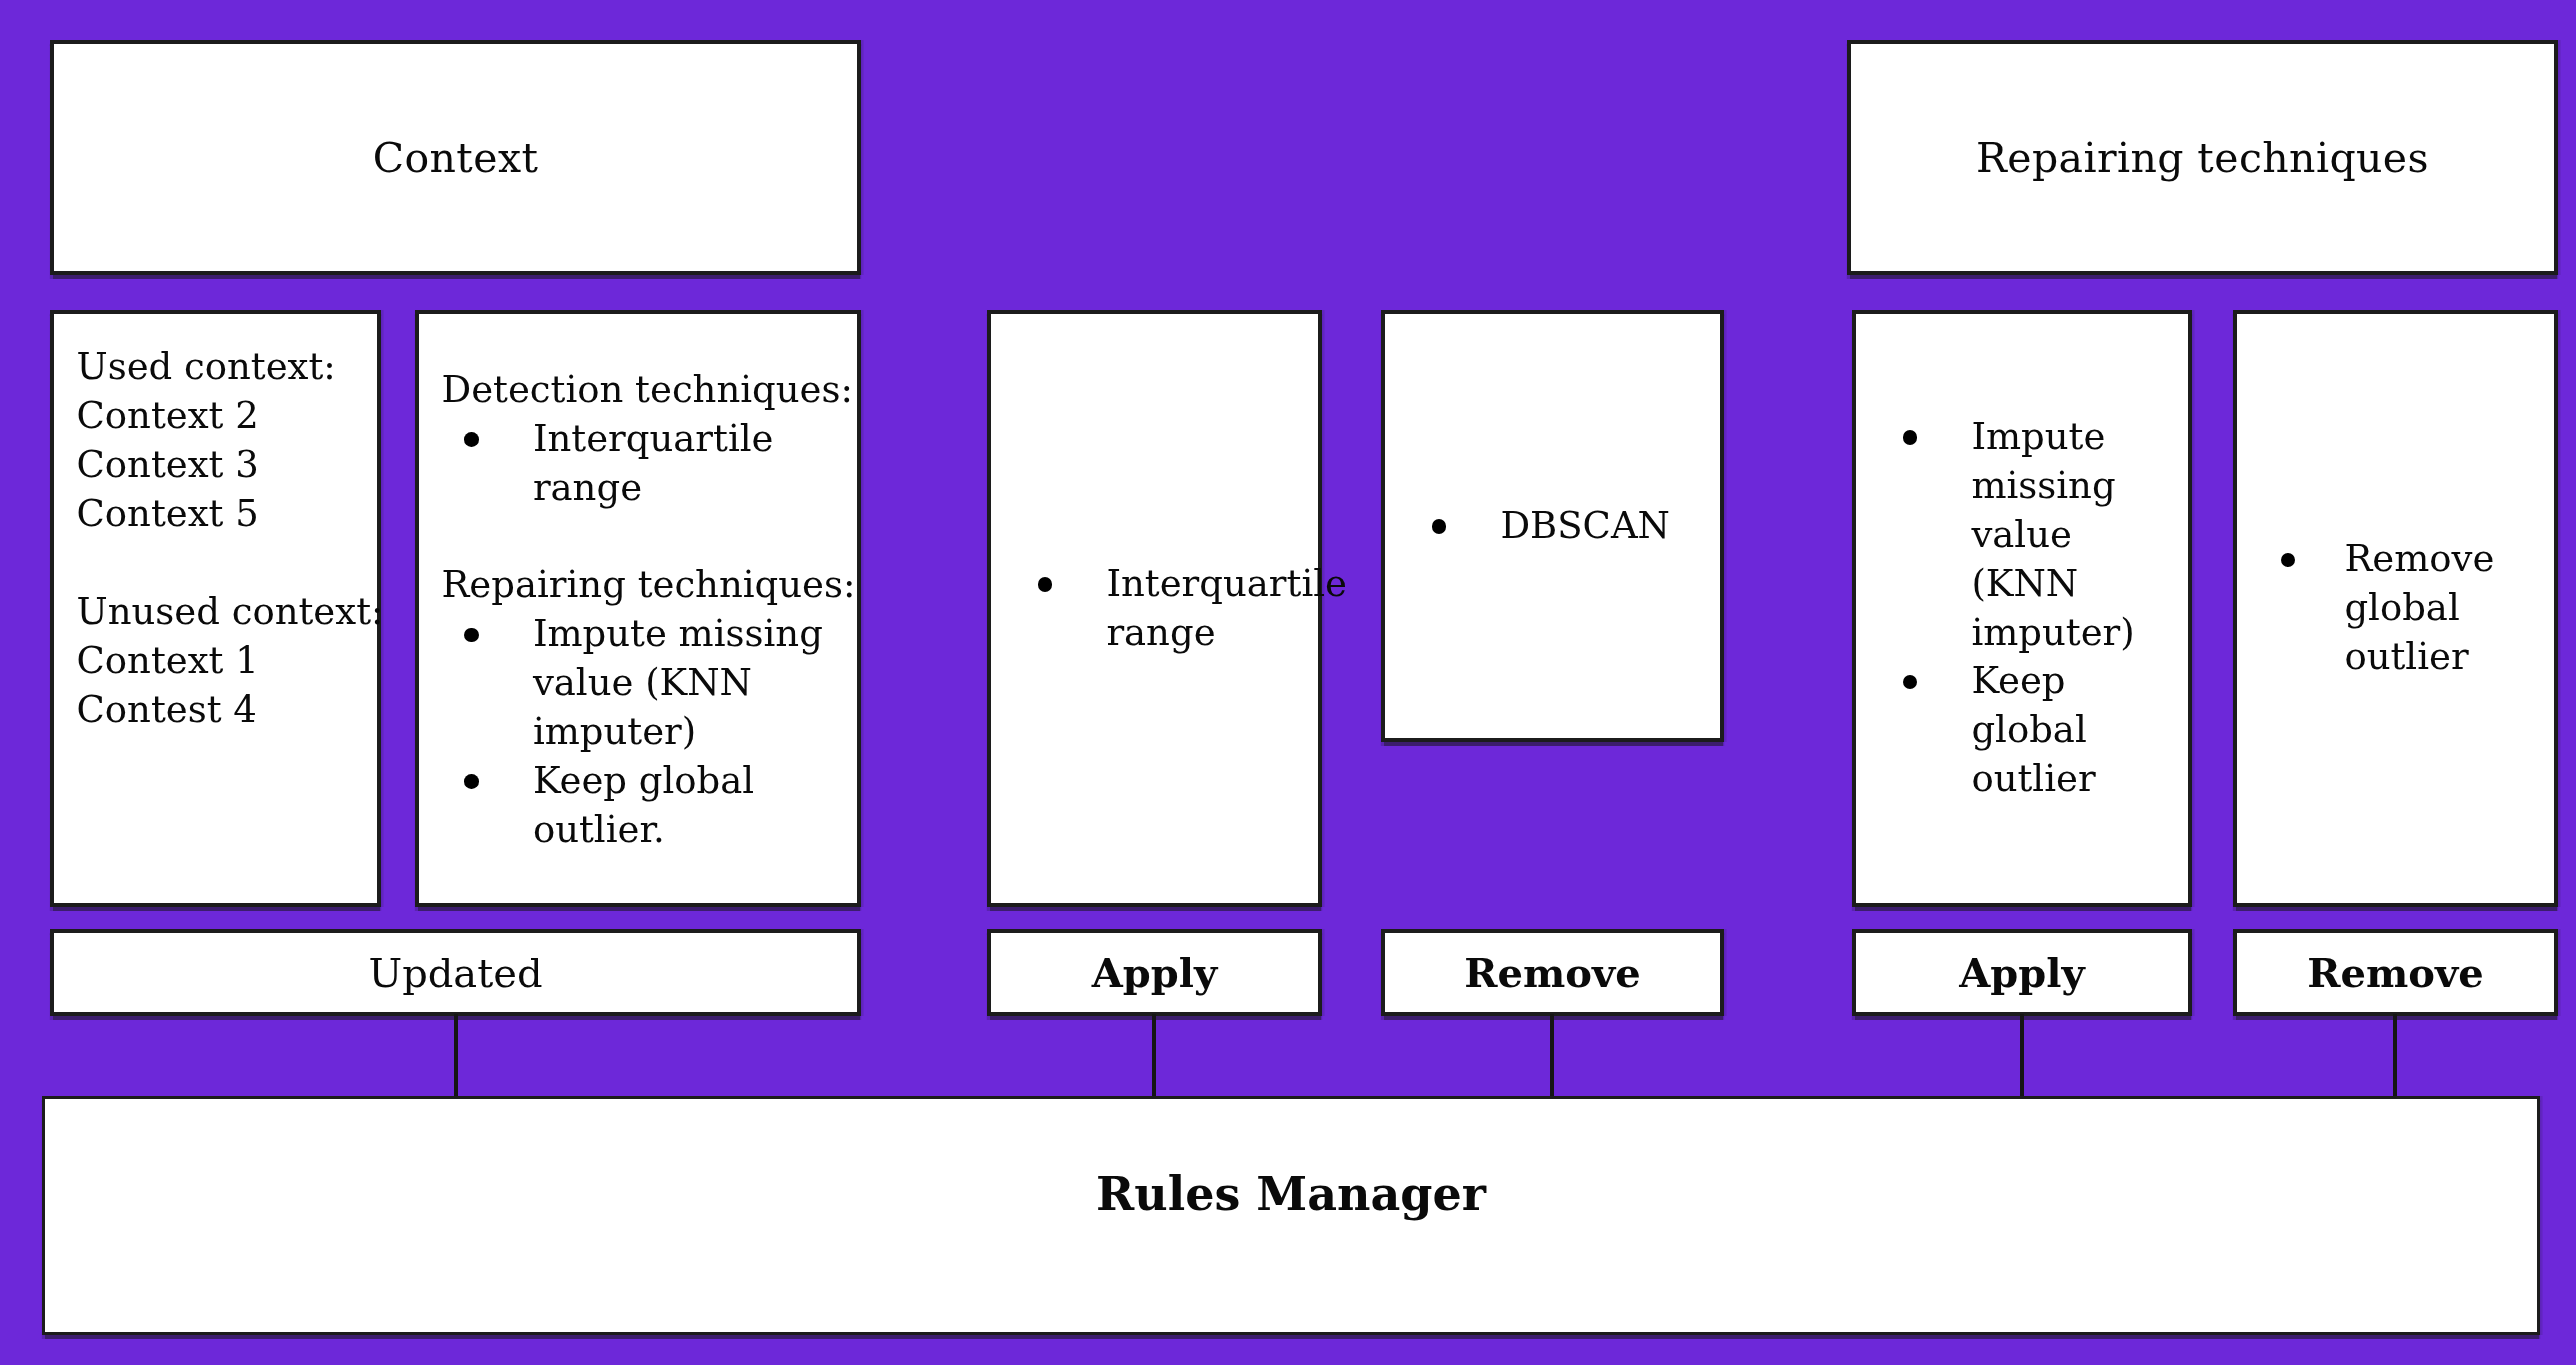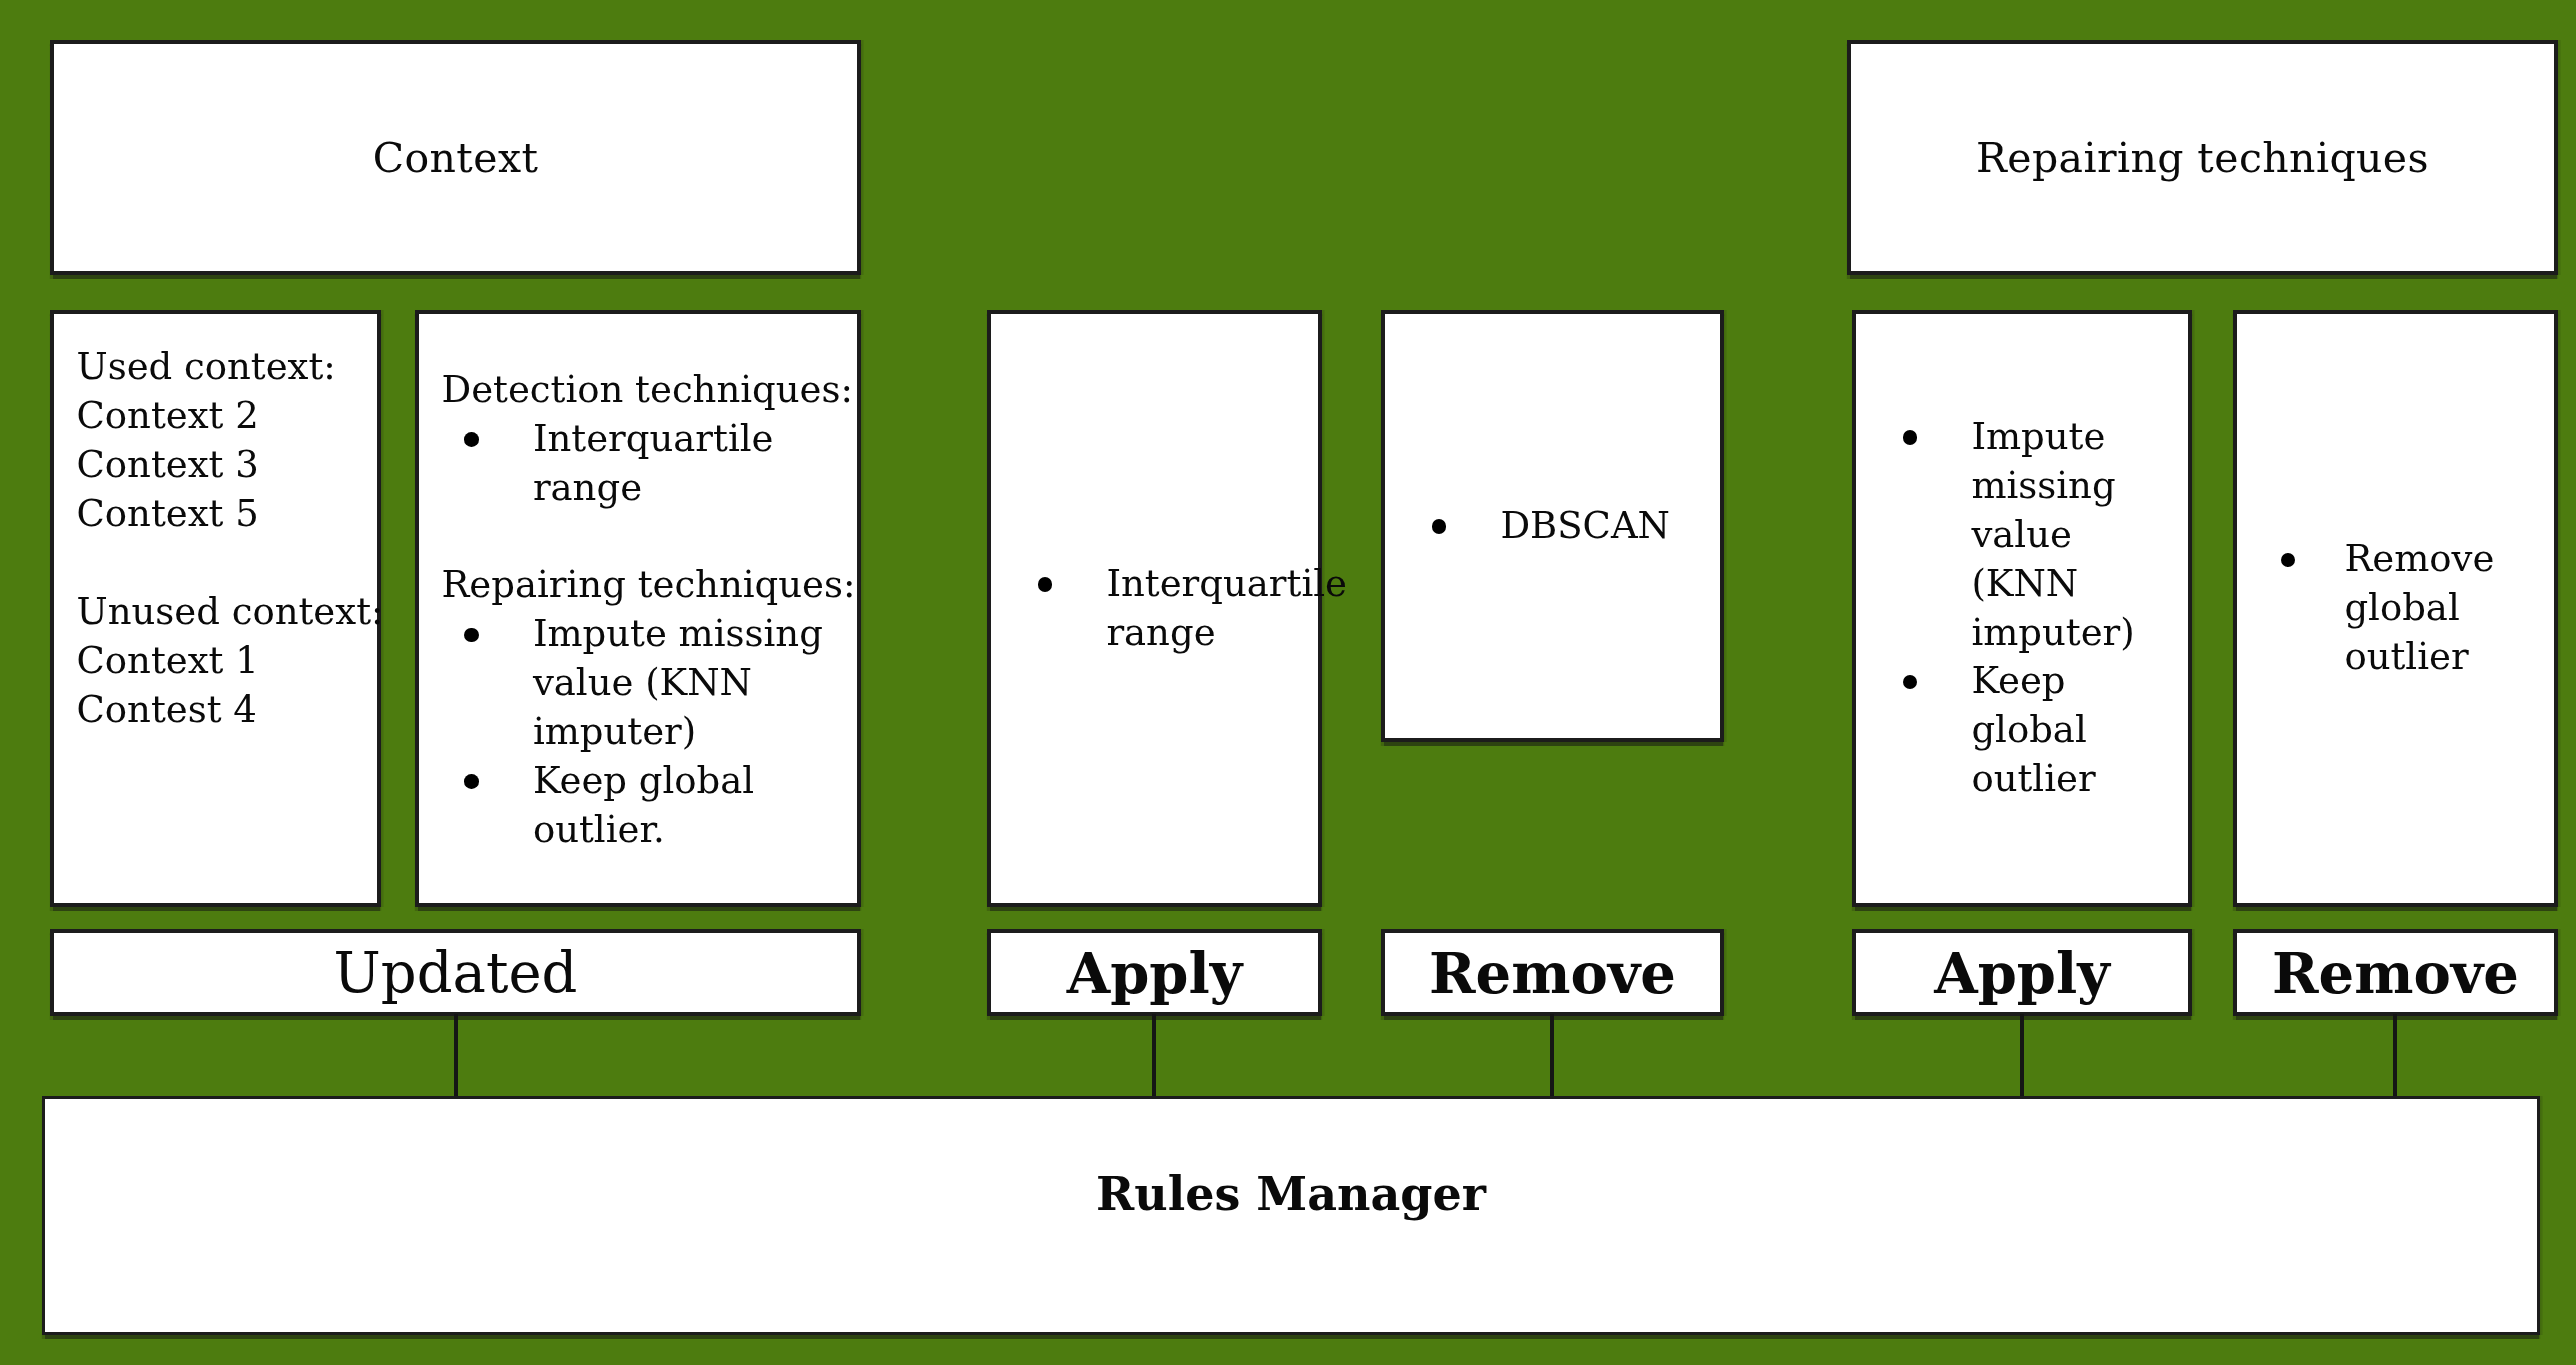--- a/index.html
+++ b/index.html
@@ -4,21 +4,21 @@
 <style>
   html, body {
     margin: 0;
     padding: 0;
     background: #ffffff;
   }
   .canvas {
     position: relative;
     width: 2576px;
     height: 1366px;
-    background: #4d7c0f;
+    background: #6d28d9;
     font-family: "DejaVu Serif", "Liberation Serif", serif;
     color: #0a0a0a;
   }
   .box {
     position: absolute;
     background: #ffffff;
     border: 4.3px solid #1c1c1c;
     box-sizing: border-box;
     box-shadow: 0 4.3px 0.9px rgba(20,20,20,0.55), 2.6px 0 0 rgba(20,20,20,0.12);
   }
@@ -54,21 +54,21 @@
     height: 14.7px;
     margin: 17.3px 0 0 8.7px;
     background: #000000;
     border-radius: 50%;
   }
   .btxt { padding-left: 54px; }
   .btn {
     display: flex;
     align-items: center;
     justify-content: center;
-    font-size: 56px;
+    font-size: 40px;
     cursor: pointer;
   }
   .btn.bold { font-weight: bold; justify-content: center; }
   .connector {
     position: absolute;
     width: 3.5px;
     background: #151515;
   }
   .rules-box {
     display: flex;

